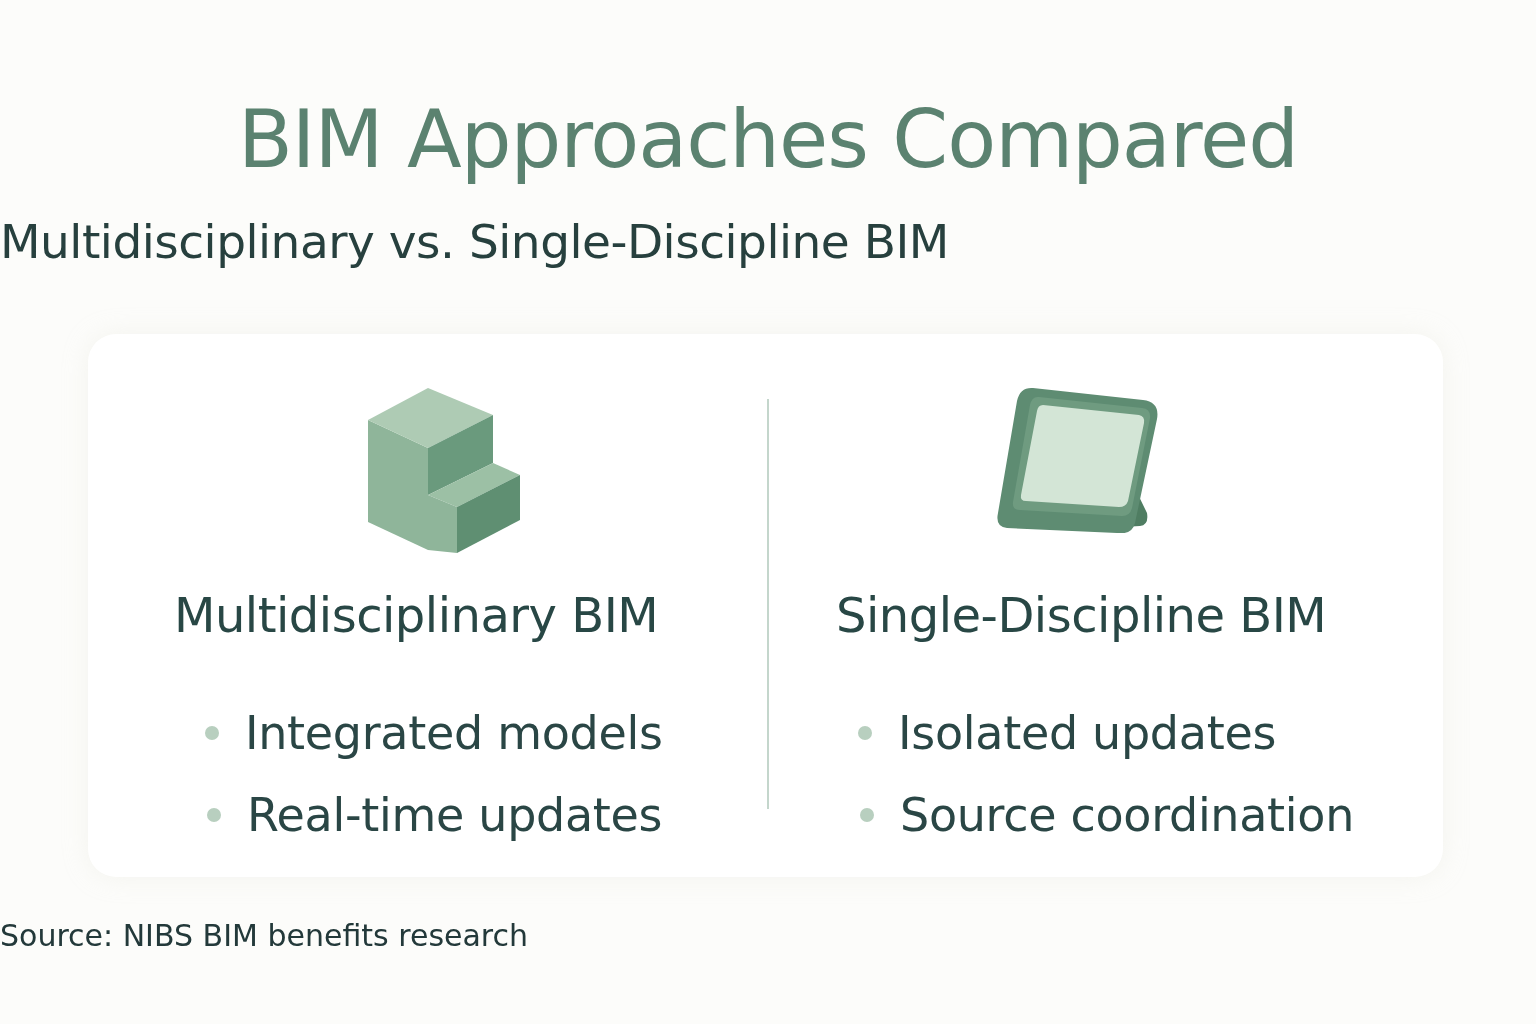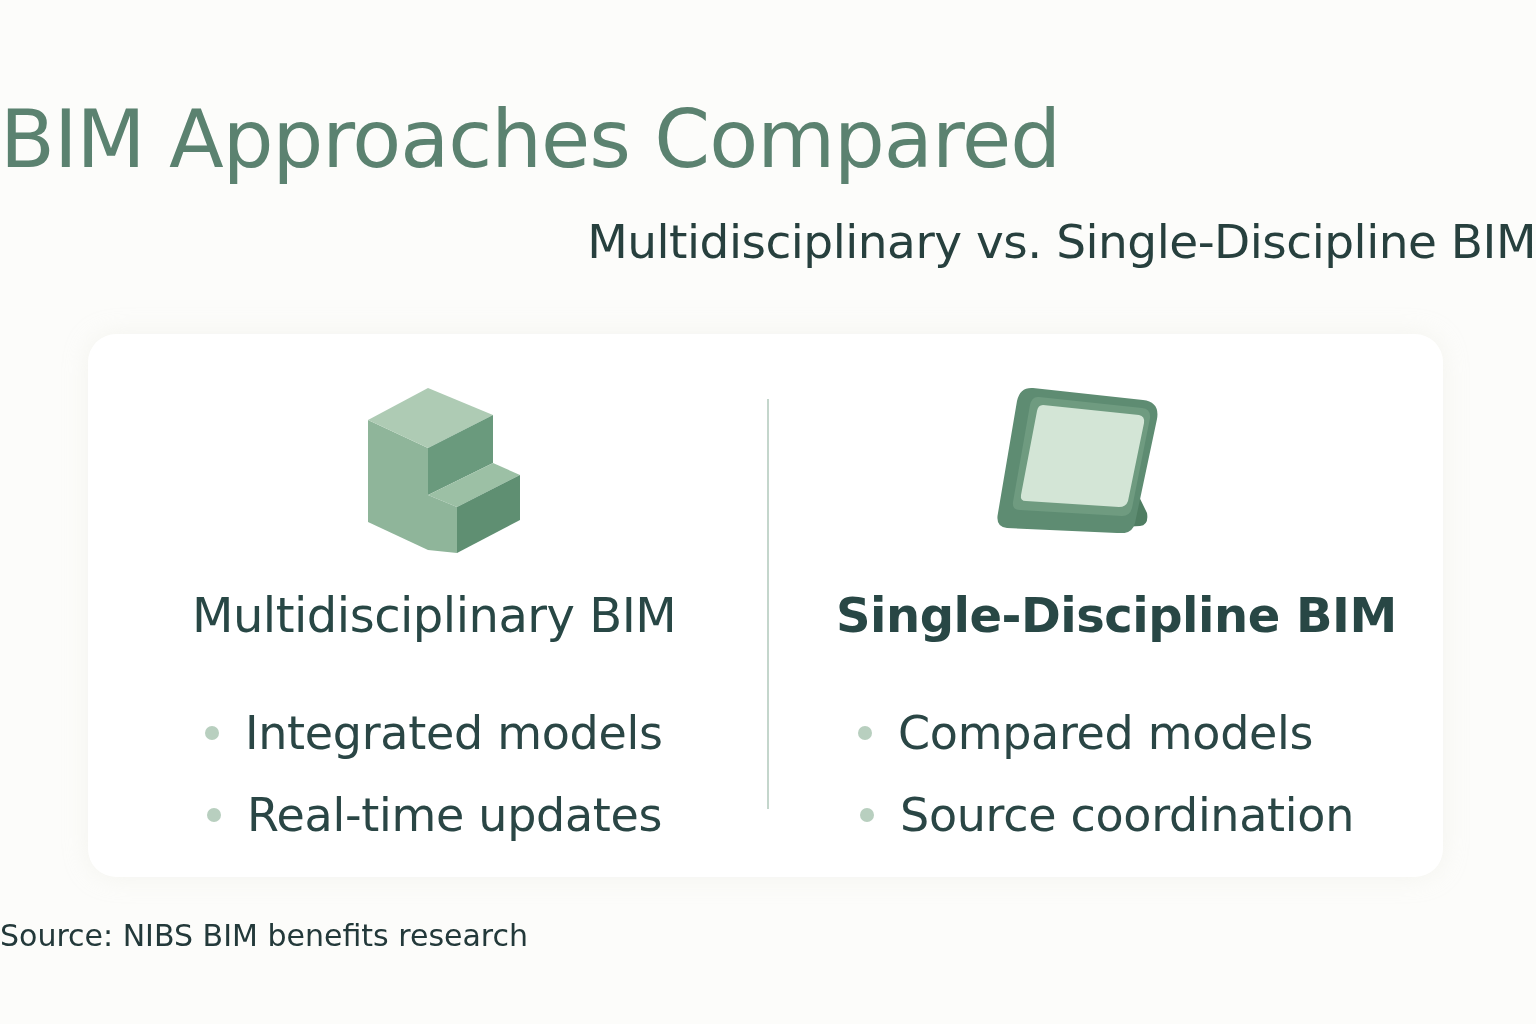--- a/index.html
+++ b/index.html
@@ -12,32 +12,33 @@
       background: #fcfcfa;
       position: relative;
       overflow: hidden;
       font-family: "DejaVu Sans", "Liberation Sans", sans-serif;
     }
     .title {
       position: absolute;
       left: 0;
       width: 1536px;
       top: 92px;
+      text-align: center;
       font-size: 80px;
       font-weight: 500;
       color: #5b8270;
       letter-spacing: -1px;
       line-height: 96px;
     }
     .subtitle {
       position: absolute;
       left: 0;
       width: 1536px;
       top: 212px;
-      text-align: right;
+      text-align: left;
       font-size: 47px;
       color: #27403e;
       line-height: 60px;
       letter-spacing: -0.5px;
     }
     .card {
       position: absolute;
       left: 88px;
       top: 334px;
       width: 1355px;
@@ -64,22 +65,22 @@
     .col-heading {
       position: absolute;
       top: 585px;
       font-size: 48px;
       font-weight: 500;
       color: #284745;
       line-height: 60px;
       letter-spacing: -0.5px;
       white-space: nowrap;
     }
-    .heading-left { left: 192px; }
-    .heading-right { left: 836px; font-weight: bold; }
+    .heading-left { left: 174px; }
+    .heading-right { left: 836px; }
 
     .bullet {
       position: absolute;
       font-size: 46px;
       color: #2a4645;
       line-height: 56px;
       white-space: nowrap;
       letter-spacing: -0.3px;
       margin-top: 24px;
     }
@@ -155,20 +156,20 @@
 <div class="bullet b-l1">
   <span class="dot"></span>
   <span>Integrated models</span>
 </div>
 <div class="bullet b-l2">
   <span class="dot"></span>
   <span>Real-time updates</span>
 </div>
 <div class="bullet b-r1">
   <span class="dot"></span>
-  <span>Compared models</span>
+  <span>Isolated updates</span>
 </div>
 <div class="bullet b-r2">
   <span class="dot"></span>
   <span>Source coordination</span>
 </div>
 
 <div class="source">Source: NIBS BIM benefits research</div>
 
 </body></html>

